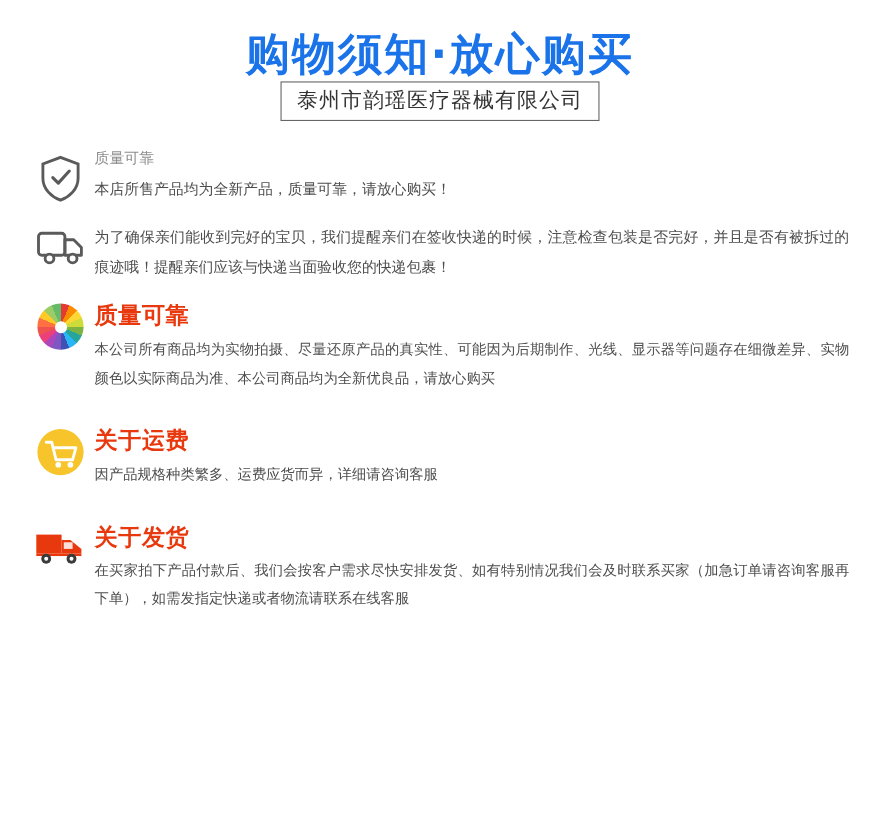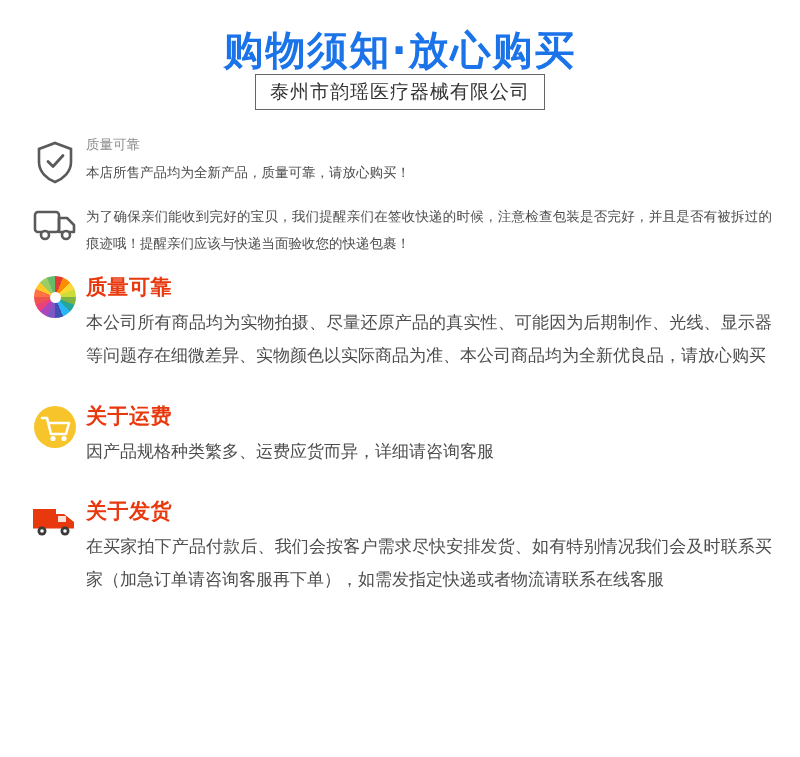--- a/index.html
+++ b/index.html
@@ -106,21 +106,21 @@
   }
   .section-title {
     font-size: 21px;
     font-weight: bold;
     color: #e8380d;
     line-height: 1.25;
     margin-bottom: 6px;
     letter-spacing: 0.5px;
   }
   .section-text {
-    font-size: 17px;
+    font-size: 13px;
     color: #4d4d4d;
     line-height: 1.95;
     text-align: justify;
   }
 
   
   .ic {
     display: block;
   }
   .pinwheel {

